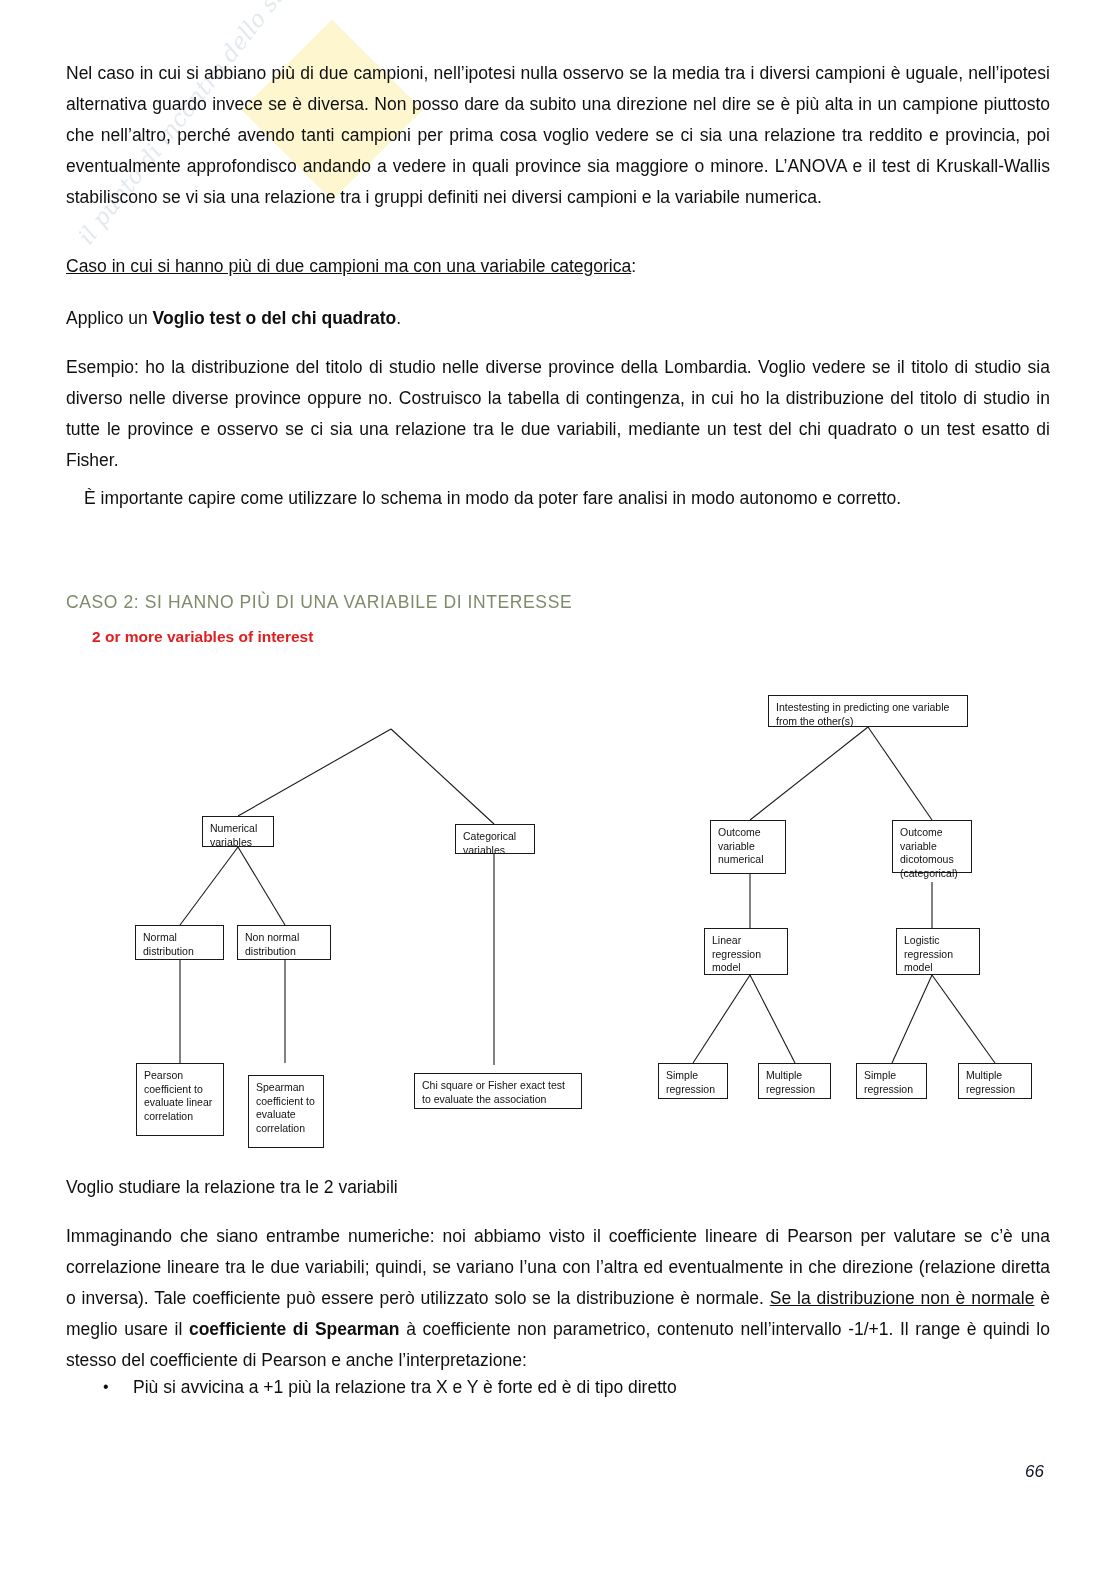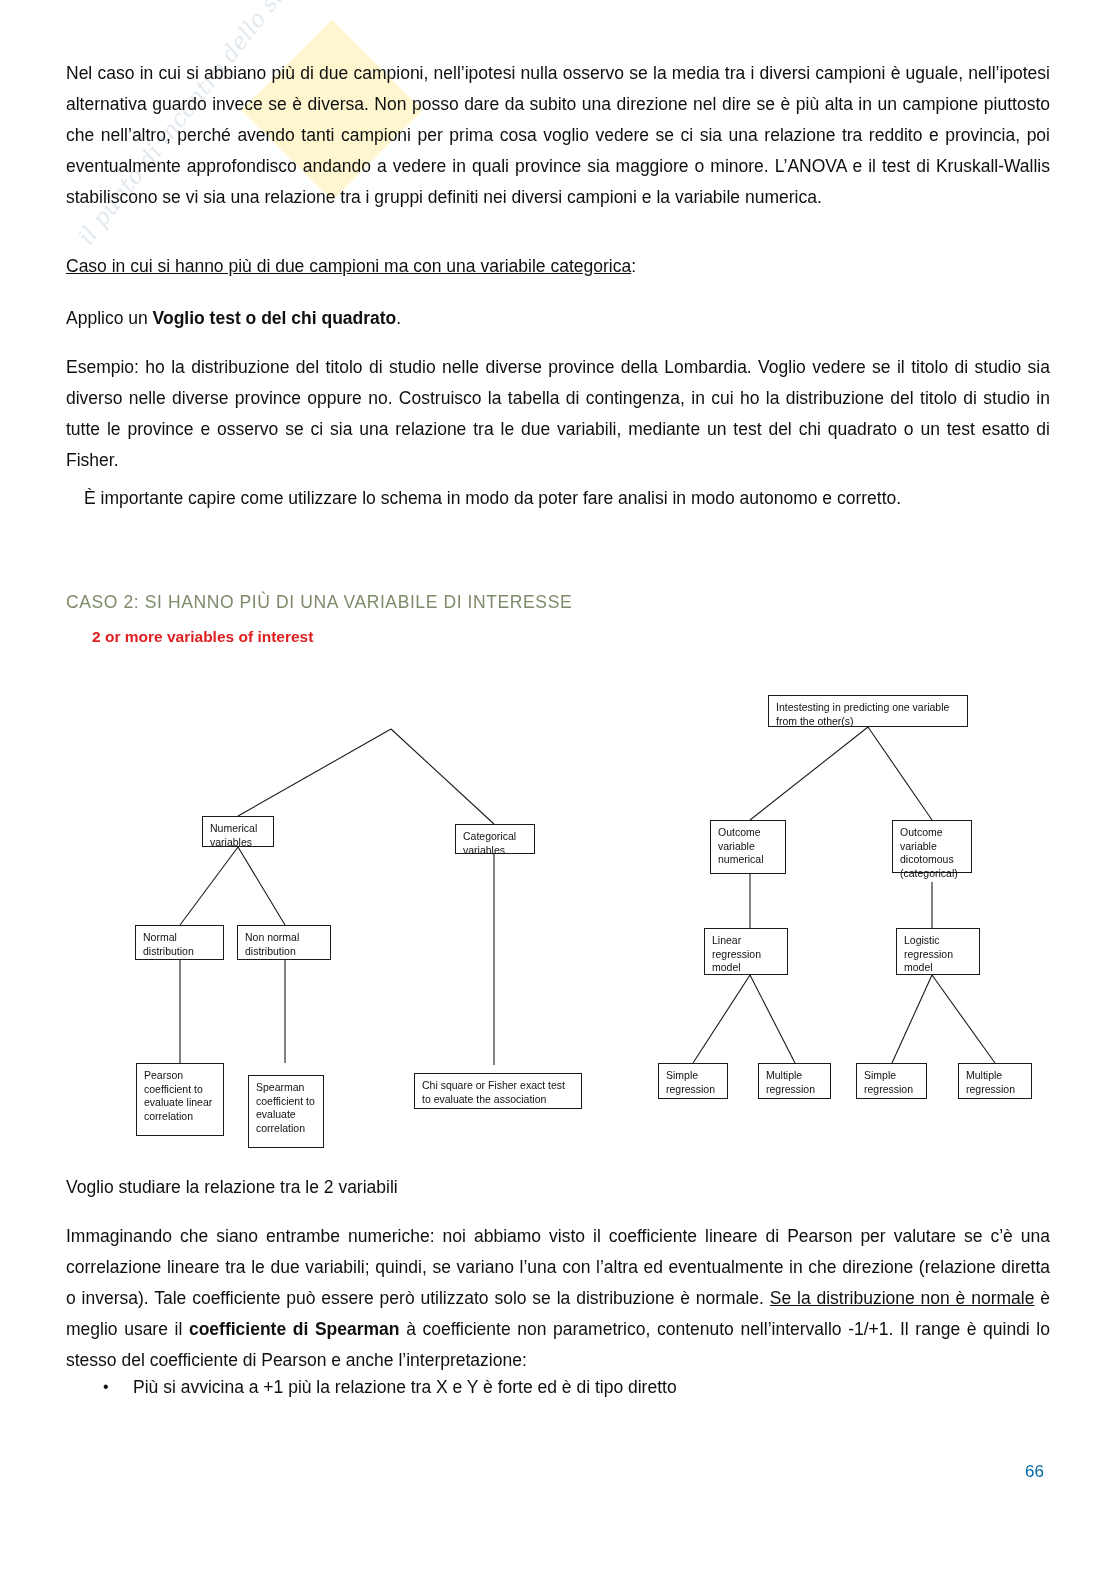--- a/index.html
+++ b/index.html
@@ -155,22 +155,23 @@
     left: 8px;
     top: -1px;
     font-size: 16px;
   }
 
   .page-number {
     position: absolute;
     right: 72px;
     top: 1462px;
     font-size: 17px;
-    color: #0369a1;
-    font-family: "Liberation Sans", sans-serif;
+    color: #0f172a;
+    font-family: "Liberation Sans", sans-serif;
+    font-style: italic;
   }
 </style>
 </head>
 <body>
 
 <div class="page">
 
   <div class="watermark">
     <div class="wm-diamond"></div>
     <div class="wm-cursive">il punto di incontro dello studente</div>

